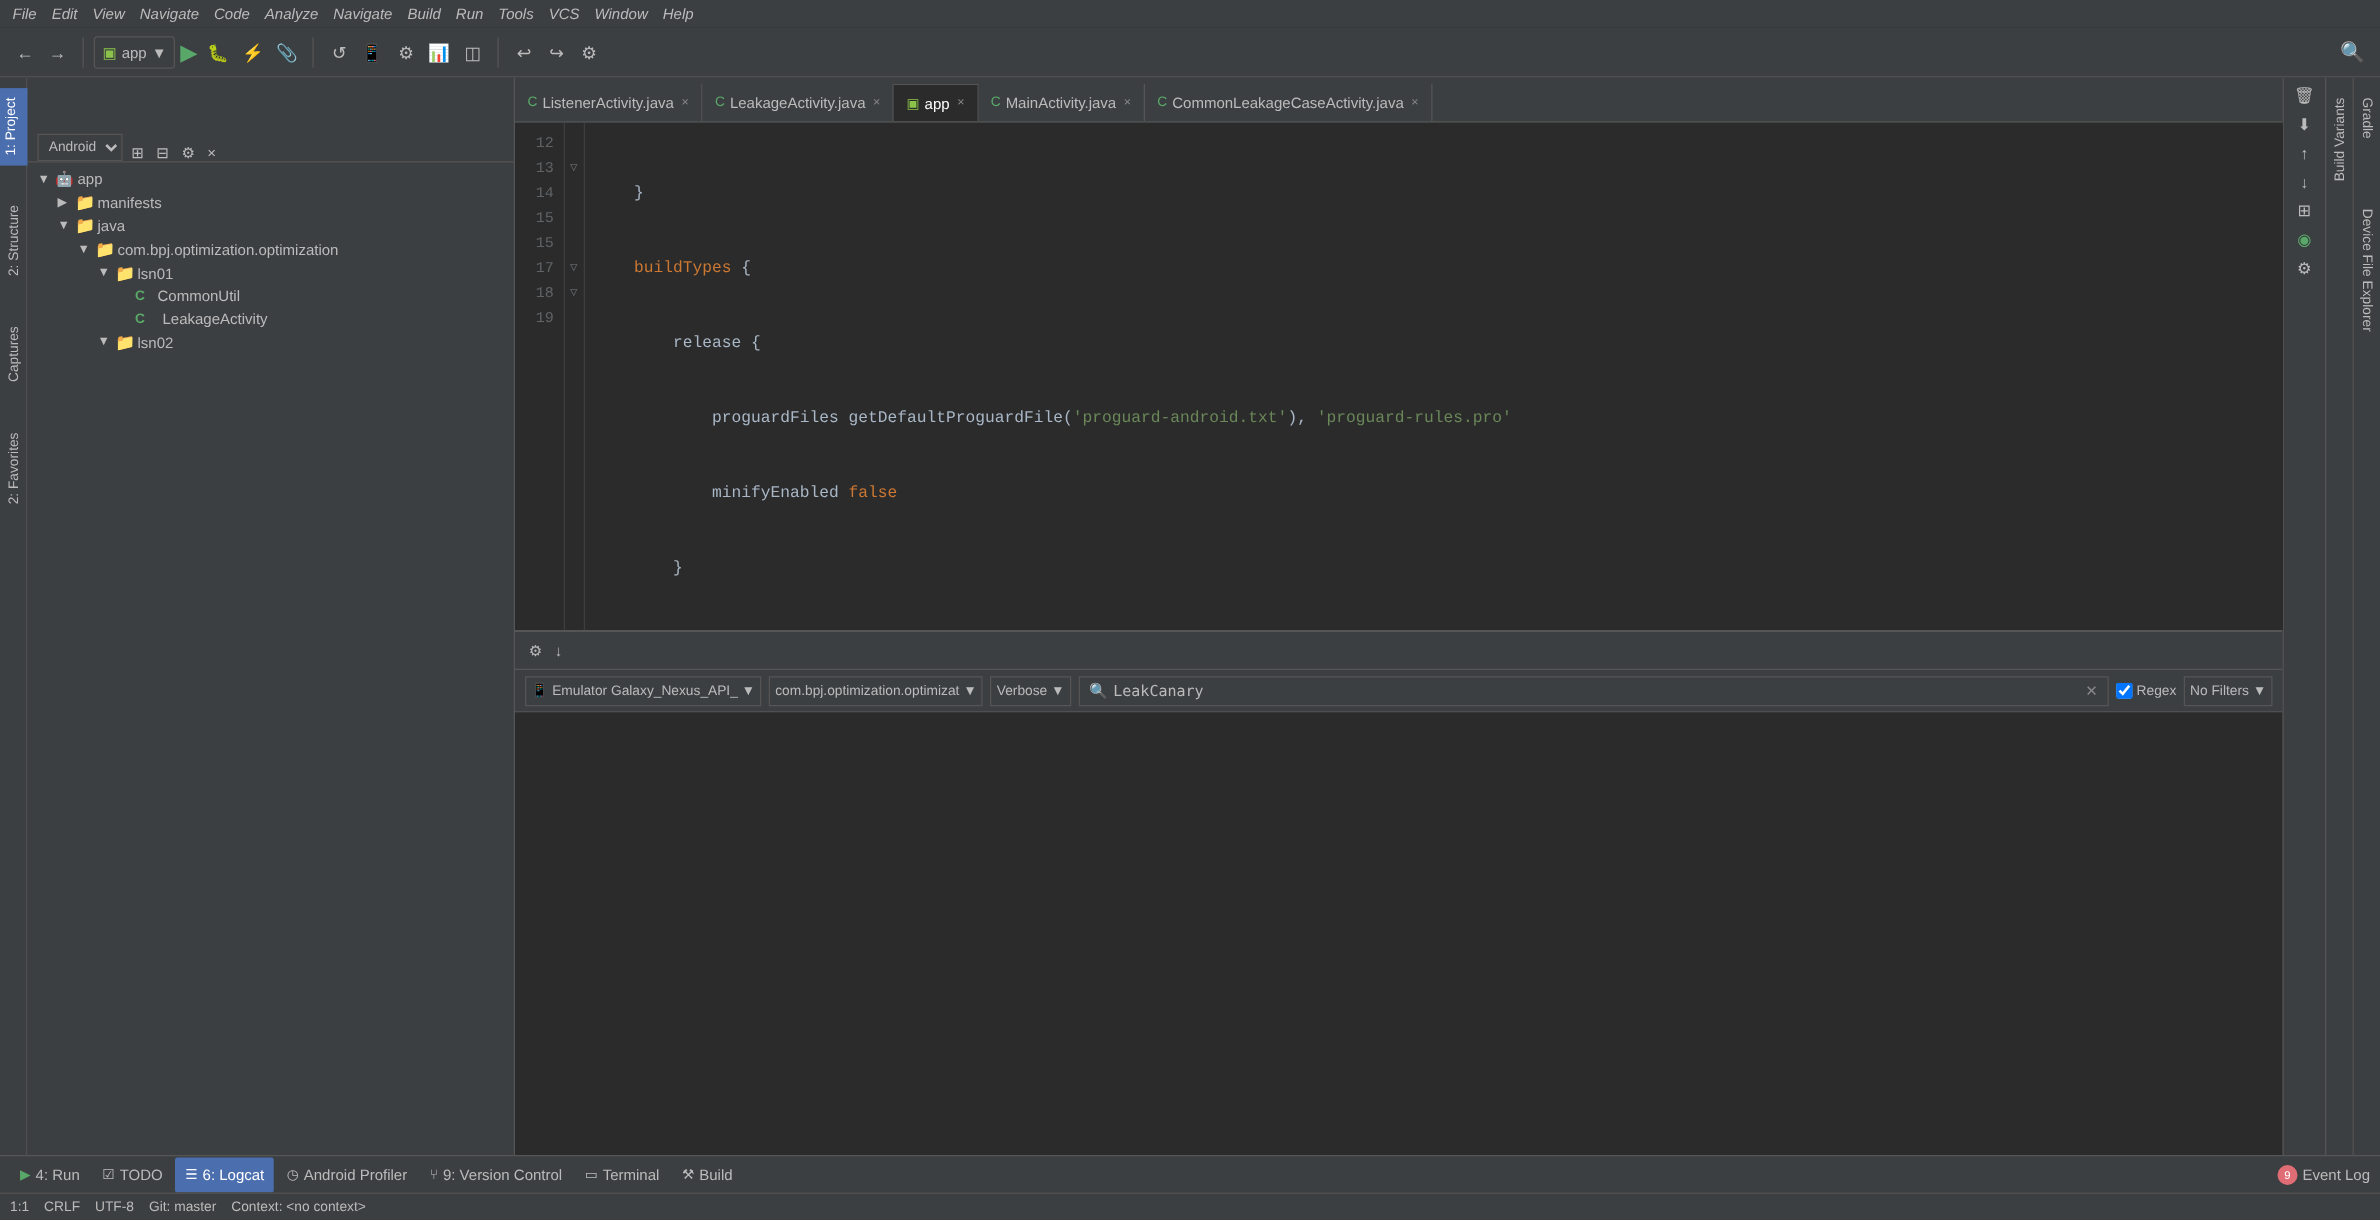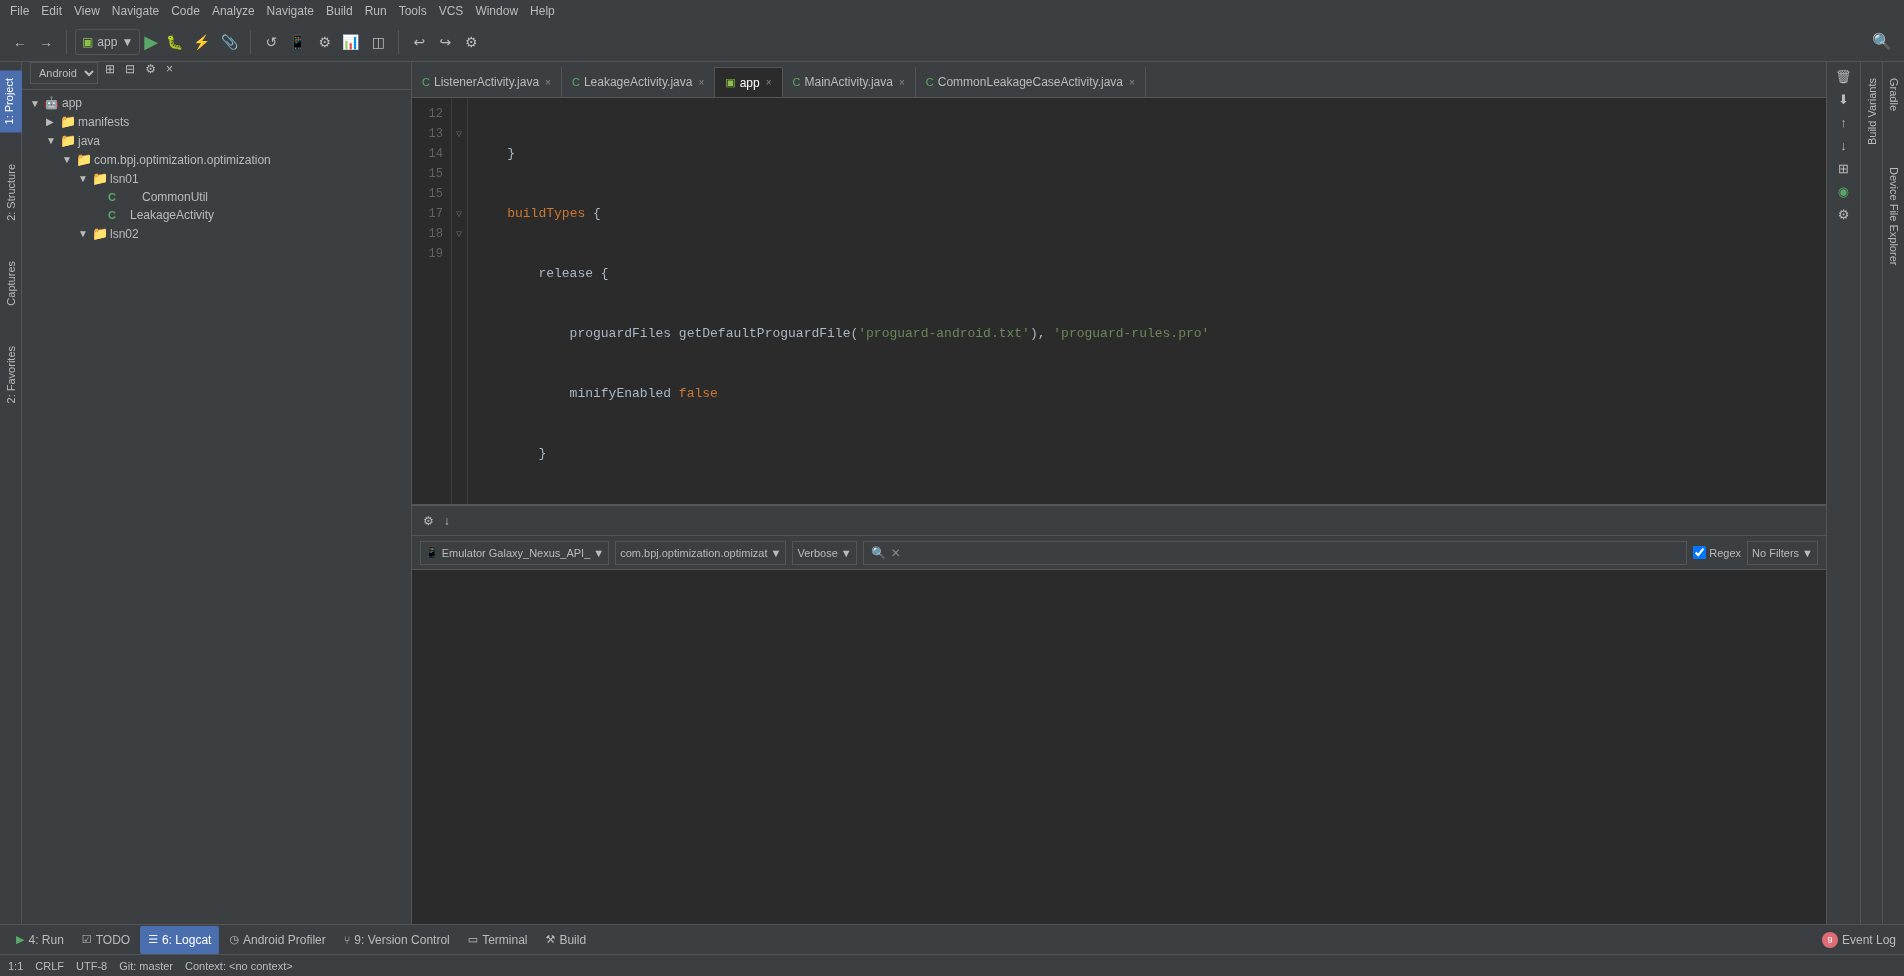--- a/index.html
+++ b/index.html
@@ -1,35 +1,35 @@
 <!DOCTYPE html>
 <html><head>
   <meta charset="utf-8">
   <style>
     * { margin: 0; padding: 0; box-sizing: border-box; }
     body { font-family: 'Courier New', monospace; background: #2b2b2b; color: #a9b7c6; font-size: 12px; overflow: hidden; width: 1904px; height: 976px; display: flex; flex-direction: column; }
 
     
     .menu-bar { background: #3c3f41; color: #bbbbbb; display: flex; align-items: center; height: 22px; padding: 0 4px; font-size: 12px; font-family: Arial, sans-serif; flex-shrink: 0; }
-    .menu-bar span { padding: 0 6px; cursor: pointer; }
+    .menu-bar span { padding: 0 6px; cursor: pointer; font-style: italic; }
 
     
     .toolbar { background: #3c3f41; height: 40px; display: flex; align-items: center; padding: 0 8px; flex-shrink: 0; border-bottom: 1px solid #555; gap: 4px; }
     .toolbar-section { display: flex; align-items: center; gap: 2px; }
     .toolbar-btn { background: none; border: none; color: #bbbbbb; cursor: pointer; padding: 2px 4px; border-radius: 2px; font-size: 14px; height: 28px; display: flex; align-items: center; justify-content: center; min-width: 24px; }
     .toolbar-separator { width: 1px; height: 24px; background: #555; margin: 0 4px; }
     .run-combo { display: flex; align-items: center; background: #3c3f41; border: 1px solid #555; border-radius: 3px; height: 26px; padding: 0 6px; gap: 4px; color: #bbbbbb; font-size: 12px; font-family: Arial, sans-serif; }
     .run-btn { background: none; border: none; color: #59a869; cursor: pointer; font-size: 18px; padding: 0 2px; }
 
     
     .main-area { display: flex; flex: 1; overflow: hidden; }
 
     
     .project-panel { width: 390px; background: #3c3f41; display: flex; flex-direction: column; flex-shrink: 0; border-right: 1px solid #555; }
-    .project-panel-header { height: 28px; display: flex; align-items: flex-start; padding: 0 8px; gap: 4px; border-bottom: 1px solid #555; }
+    .project-panel-header { height: 28px; display: flex; align-items: flex-end; padding: 0 8px; gap: 4px; border-bottom: 1px solid #555; margin-top: 40px; }
     .panel-header-btn { background: none; border: none; color: #bbbbbb; cursor: pointer; font-size: 12px; padding: 0 3px; }
     .dropdown-select { background: #3c3f41; border: 1px solid #555; color: #bbbbbb; font-size: 11px; font-family: Arial, sans-serif; padding: 2px 4px; height: 22px; }
 
     
     .file-tree { flex: 1; overflow-y: auto; padding: 4px 0; }
     .tree-item { display: flex; align-items: center; padding: 2px 4px; cursor: pointer; font-size: 12px; font-family: Arial, sans-serif; }
     .tree-item .indent { display: inline-block; flex-shrink: 0; }
     .tree-item .arrow { width: 14px; flex-shrink: 0; color: #bbbbbb; font-size: 10px; }
     .tree-item .icon { width: 18px; flex-shrink: 0; }
     .tree-item .label { color: #bbbbbb; }
@@ -202,21 +202,21 @@
         <span class="indent" style="width:52px"></span>
         <span class="arrow">▼</span>
         <span class="icon folder-icon">📁</span>
         <span class="label">lsn01</span>
       </div>
 
       <div class="tree-item">
         <span class="indent" style="width:68px"></span>
         <span class="arrow" style="width:14px"></span>
         <span class="icon java-icon" style="color:#59a869; font-weight:bold; font-family:Arial; font-size:11px;">C</span>
-        <span class="label" style="margin-left:16px">CommonUtil</span>
+        <span class="label" style="margin-left:0">CommonUtil</span>
       </div>
 
       <div class="tree-item">
         <span class="indent" style="width:68px"></span>
         <span class="arrow" style="width:14px"></span>
         <span class="icon java-icon" style="color:#59a869; font-weight:bold; font-family:Arial; font-size:11px;">C</span>
         <span class="label" style="margin-left:4px">LeakageActivity</span>
       </div>
 
       <div class="tree-item">
@@ -310,20 +310,21 @@
         <div class="logcat-dropdown">
           <span>com.bpj.optimization.optimizat</span>
           <span>▼</span>
         </div>
         <div class="logcat-dropdown">
           <span>Verbose</span>
           <span>▼</span>
         </div>
         <div class="logcat-search">
           <span style="color:#888">🔍</span>
+          <input type="text" value="LeakCanary" style="">
           <span class="clear-search">✕</span>
         </div>
         <div class="regex-check">
           <input type="checkbox" checked="" style="">
           <label>Regex</label>
         </div>
         <div class="logcat-dropdown">
           <span>No Filters</span>
           <span>▼</span>
         </div>

